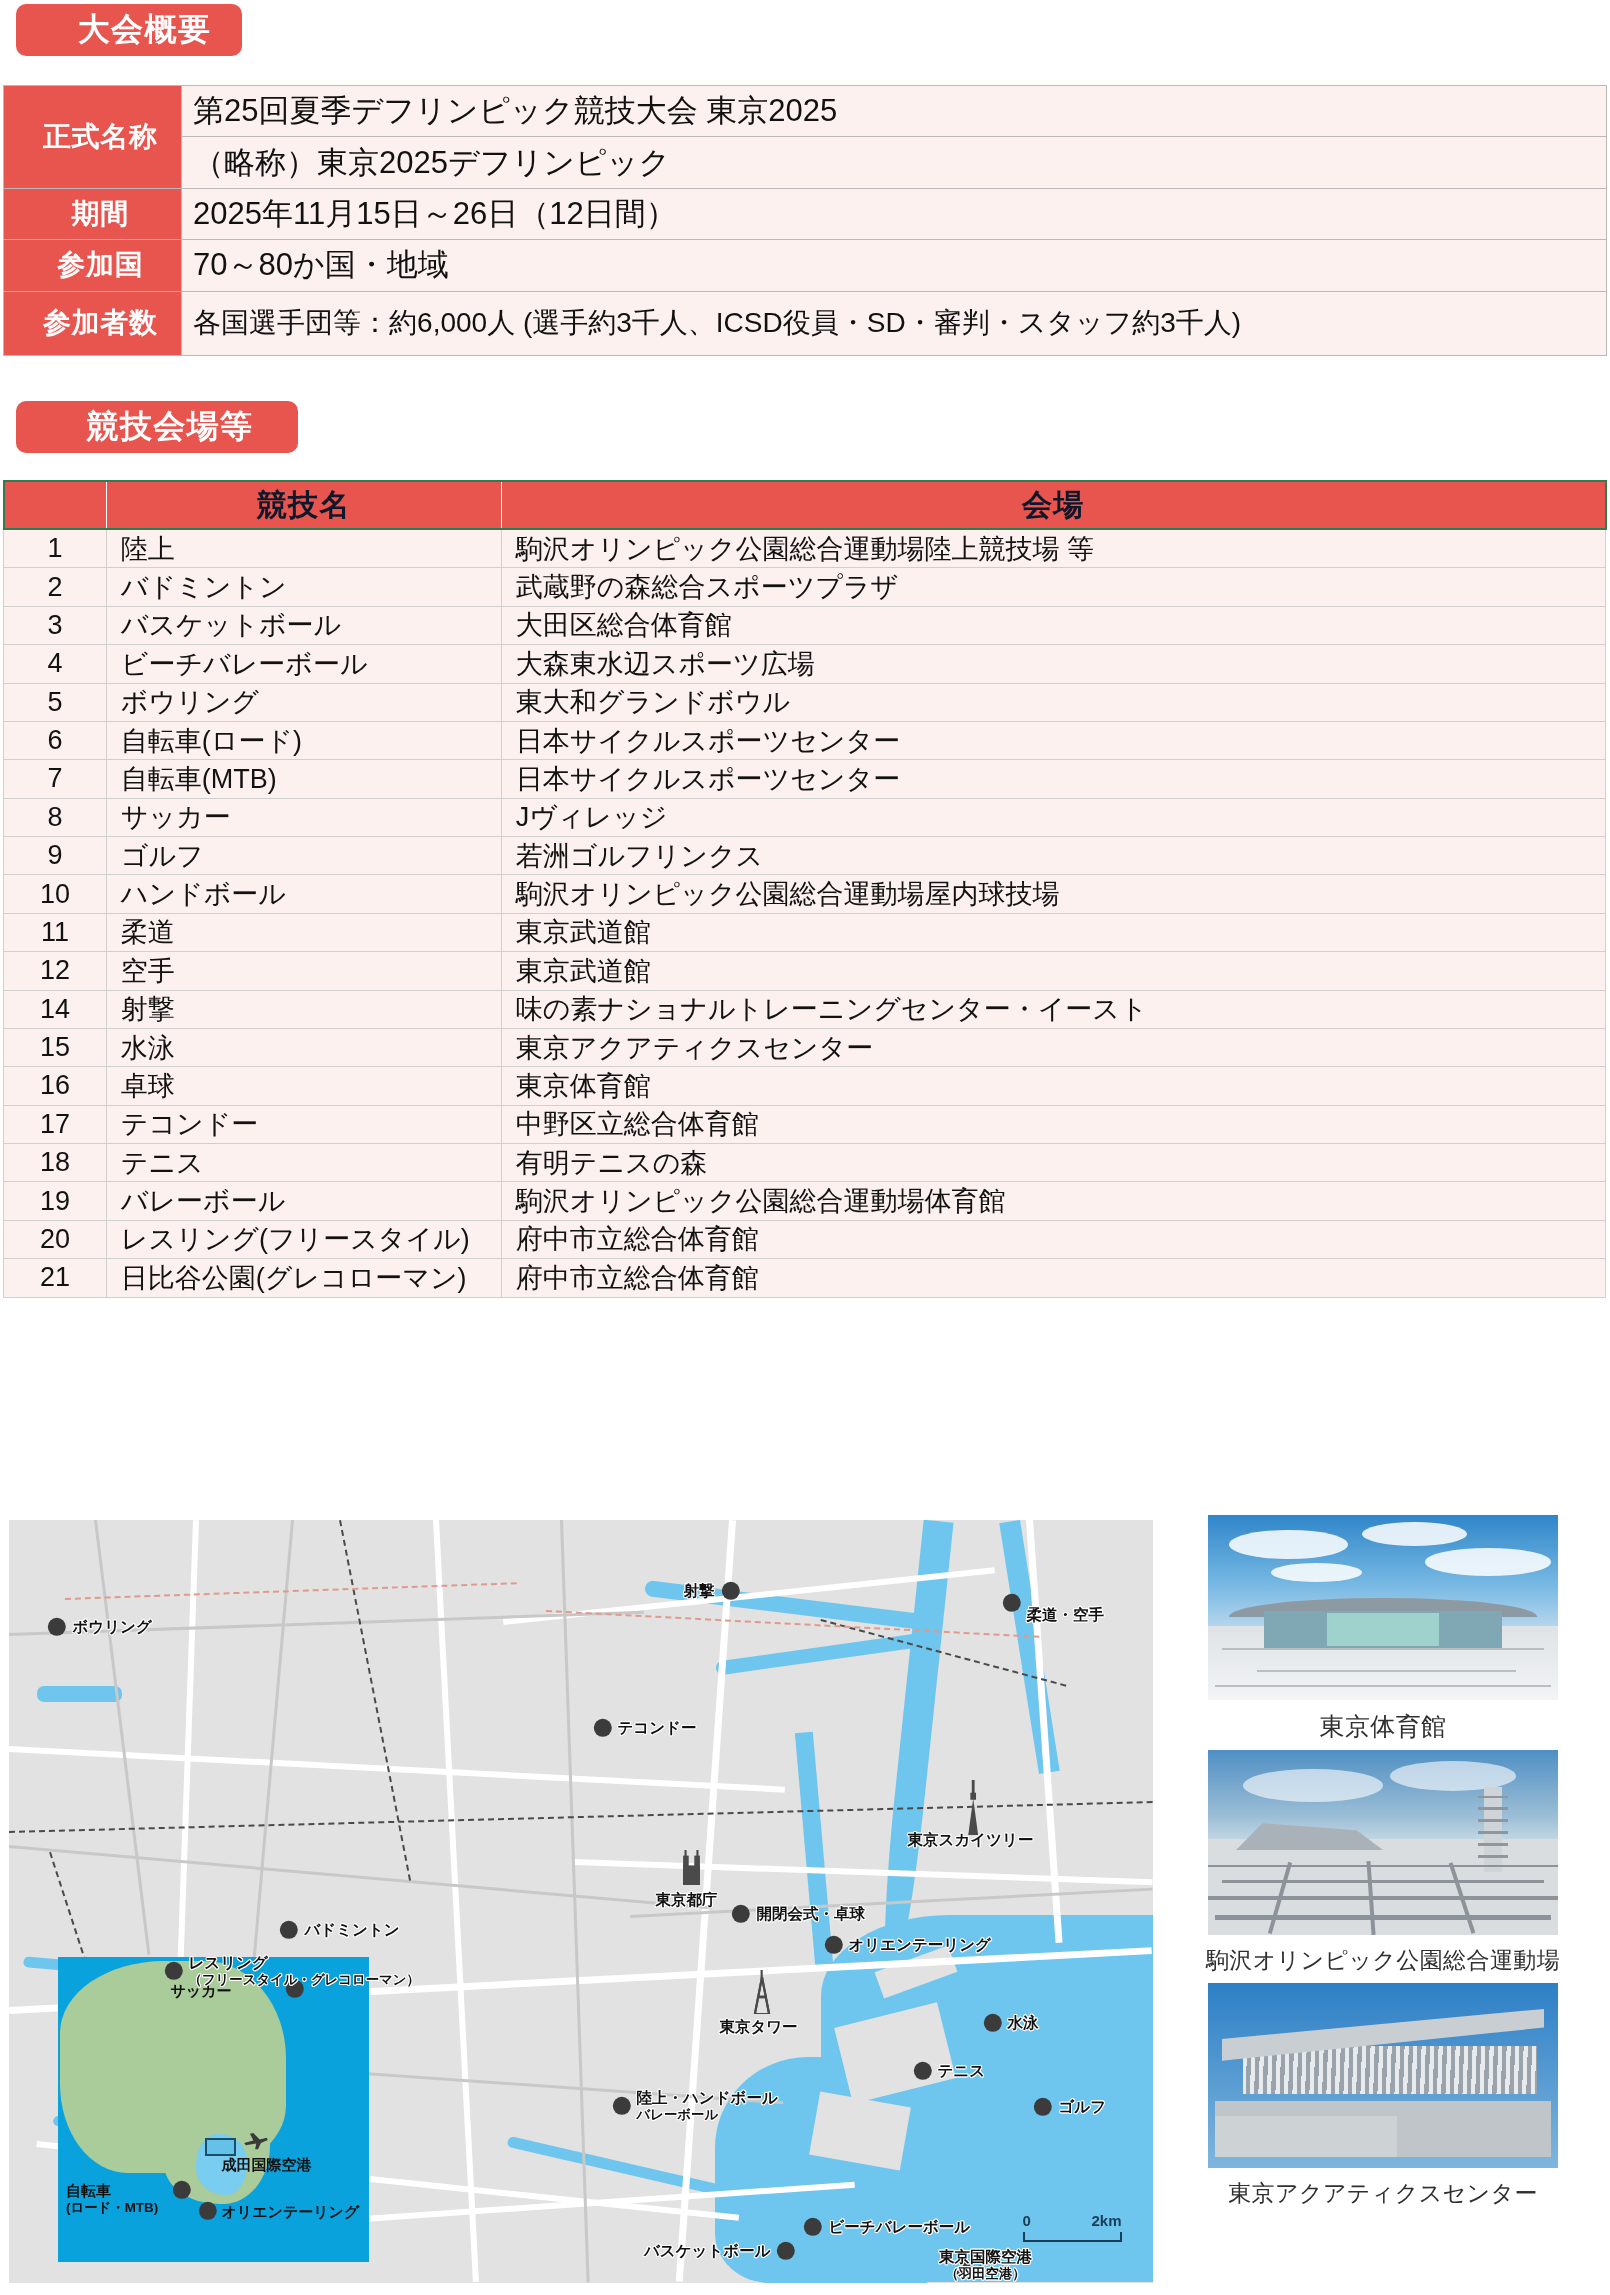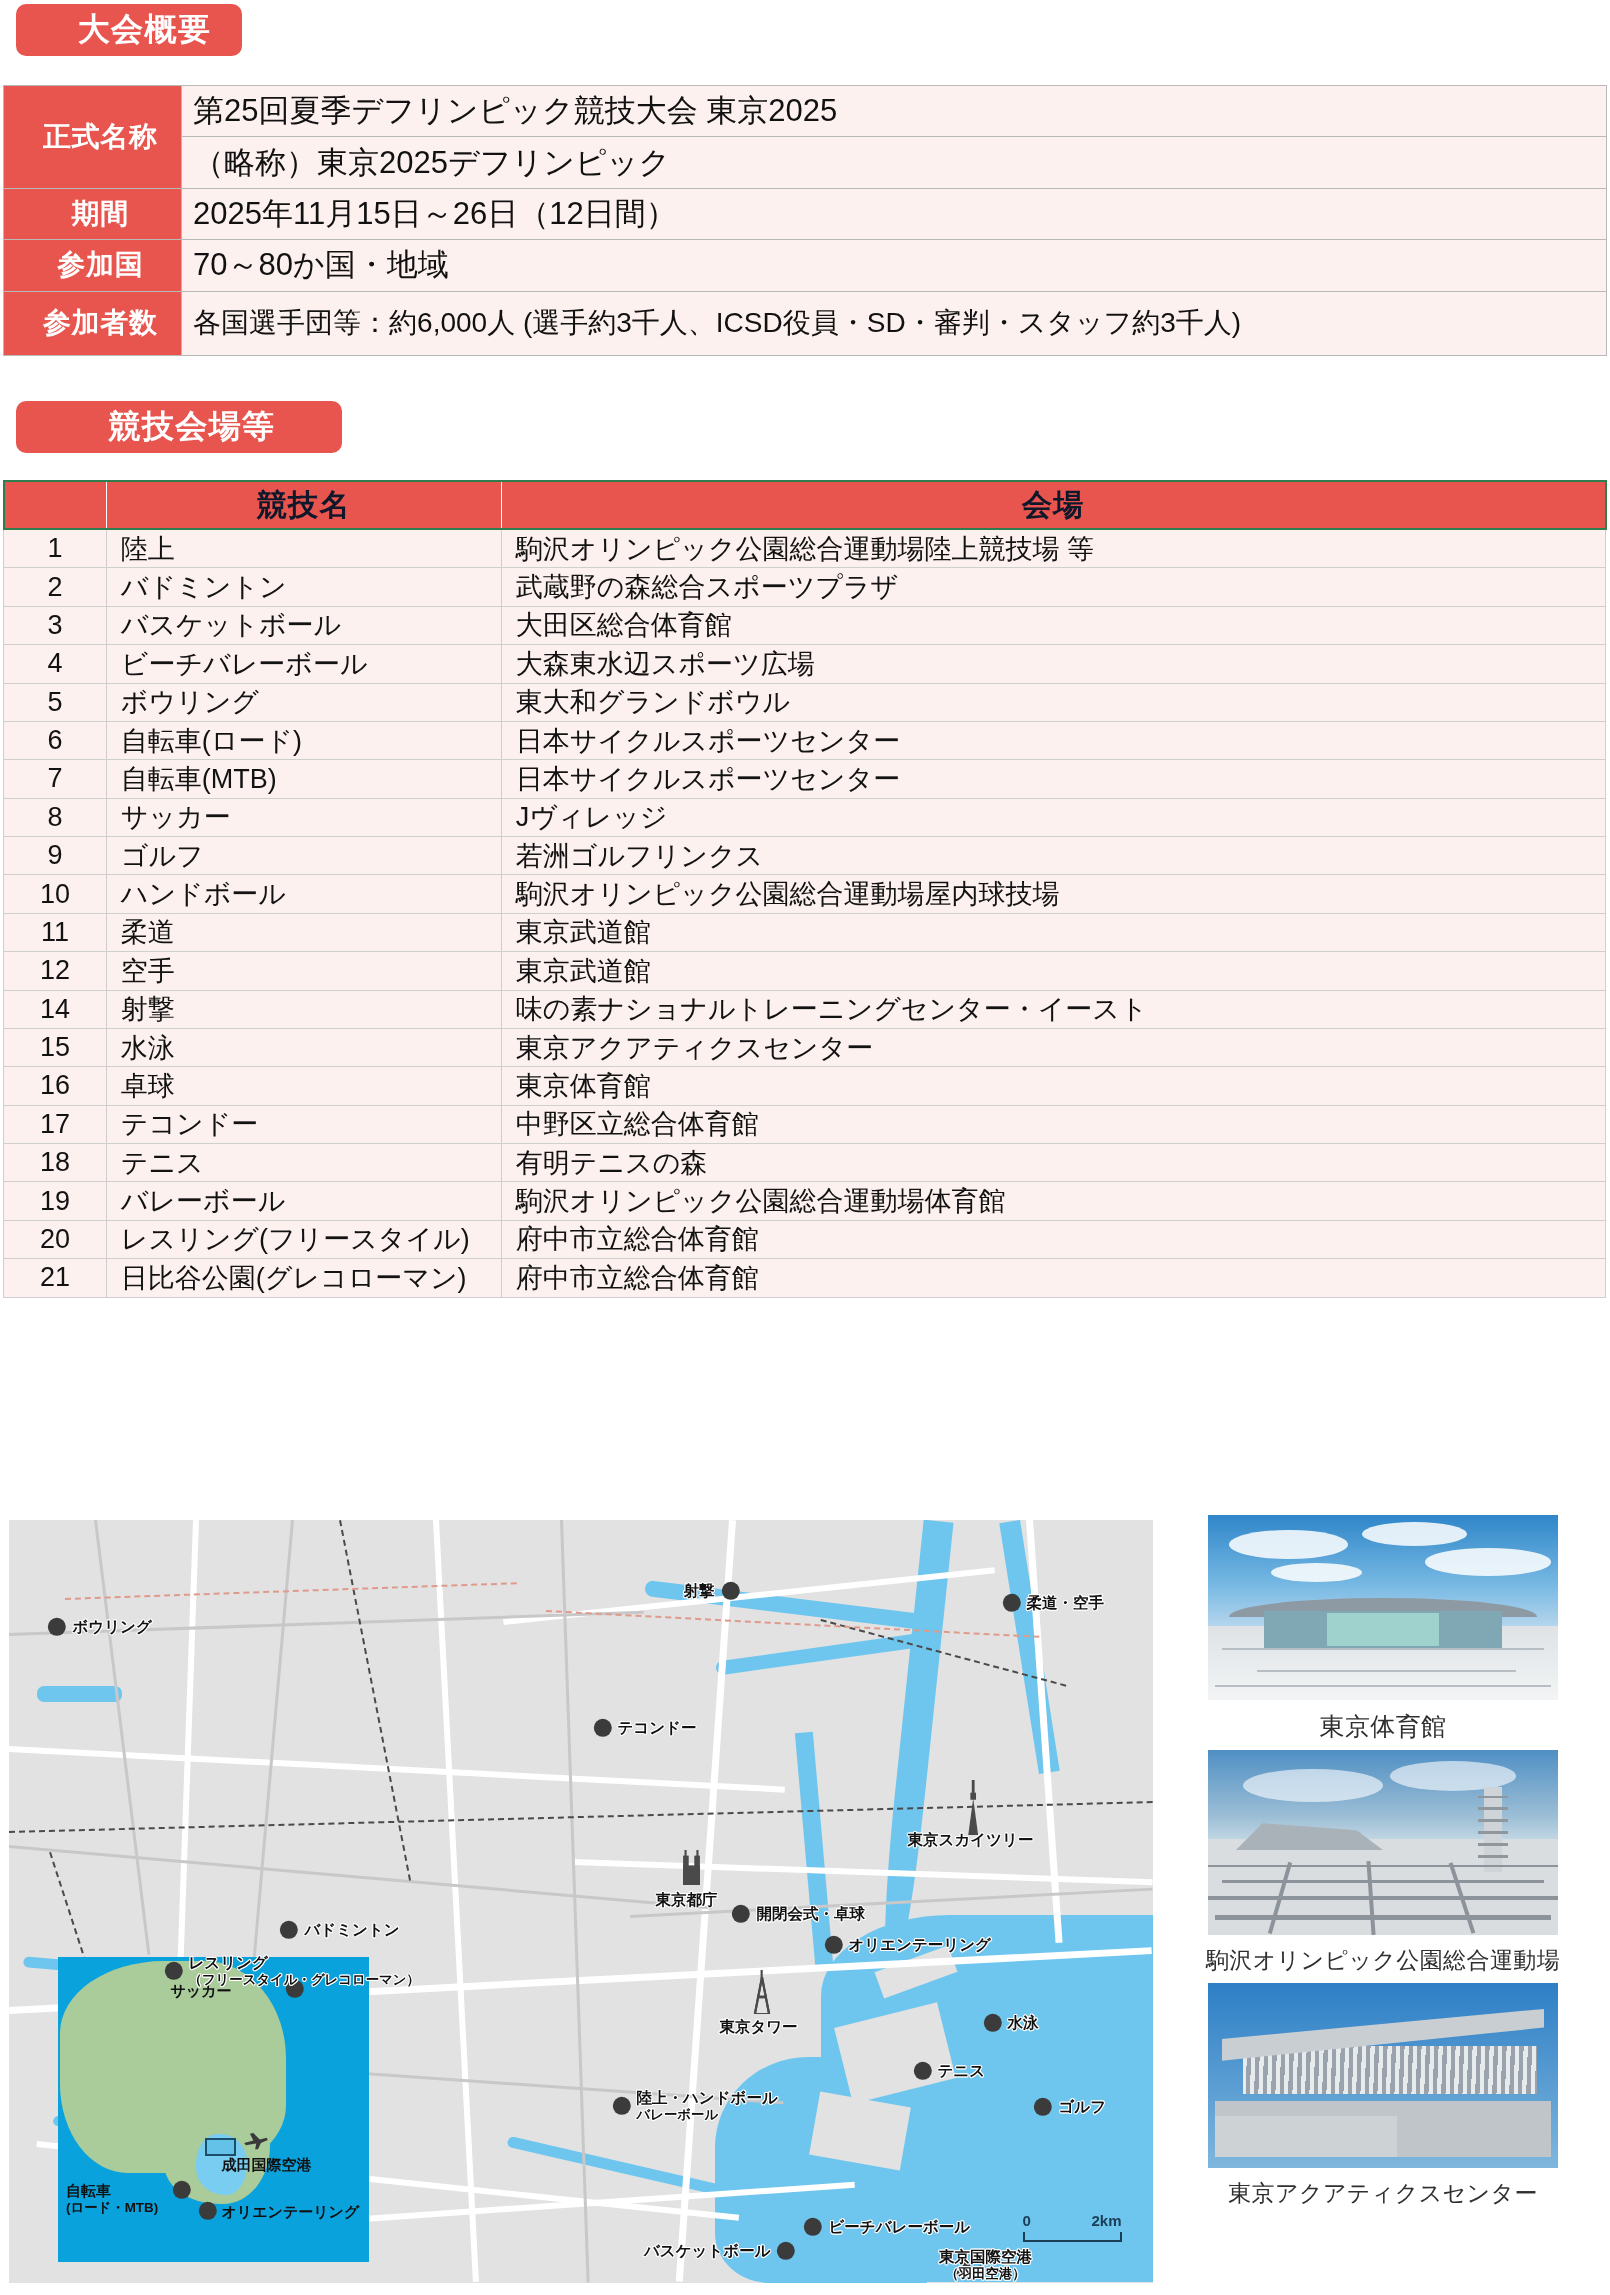--- a/index.html
+++ b/index.html
@@ -28,21 +28,21 @@
     justify-content: center;
     letter-spacing: 1.4px;
     box-sizing: border-box;
   }
   #badge-overview {
     left: 15.5px;  top: 4.2px;  width: 226px; height: 52px;
     font-size: 32px;
     padding-left: 32px;
   }
   #badge-venues {
-    left: 15.5px;  top: 401px; width: 326px; height: 52px;
+    left: 15.5px;  top: 401px; width: 282px; height: 52px;
     font-size: 32px;
     padding-left: 27px;
   }
 
   
   #overview-table {
     position: absolute;
     left: 2.8px;
     top: 85px;
     width: 1604px;
@@ -575,21 +575,21 @@
     </div>
     <div class="ticks"></div>
   </div>
 
   <div id="map-markers-layer">
       <div class="map-marker" style="left: 48px; top: 107px;"></div>
       <div class="map-label right" style="left: 64px; top: 107px;"><span>ボウリング</span></div>
       <div class="map-marker" style="left: 722px; top: 71px;"></div>
       <div class="map-label left" style="left: 706px; top: 71px;"><span>射撃</span></div>
       <div class="map-marker" style="left: 1003px; top: 83px;"></div>
-      <div class="map-label right" style="left: 1018px; top: 83px;"><span>柔道・空手</span></div>
+      <div class="map-label right" style="left: 1018px; top: 95px;"><span>柔道・空手</span></div>
       <div class="map-marker" style="left: 594px; top: 208px;"></div>
       <div class="map-label right" style="left: 609px; top: 208px;"><span>テコンドー</span></div>
       <div class="map-marker" style="left: 280px; top: 410px;"></div>
       <div class="map-label right" style="left: 296px; top: 410px;"><span>バドミントン</span></div>
       <div class="map-marker" style="left: 165px; top: 451px;"></div>
       <div class="map-label right" style="left: 180px; top: 451px;"><span>レスリング</span><span class="sub">（フリースタイル・グレコローマン）</span></div>
       <div class="map-marker" style="left: 732px; top: 394px;"></div>
       <div class="map-label right" style="left: 748px; top: 394px;"><span>開閉会式・卓球</span></div>
       <div class="map-marker" style="left: 825px; top: 425px;"></div>
       <div class="map-label right" style="left: 840px; top: 425px;"><span>オリエンテーリング</span></div>

